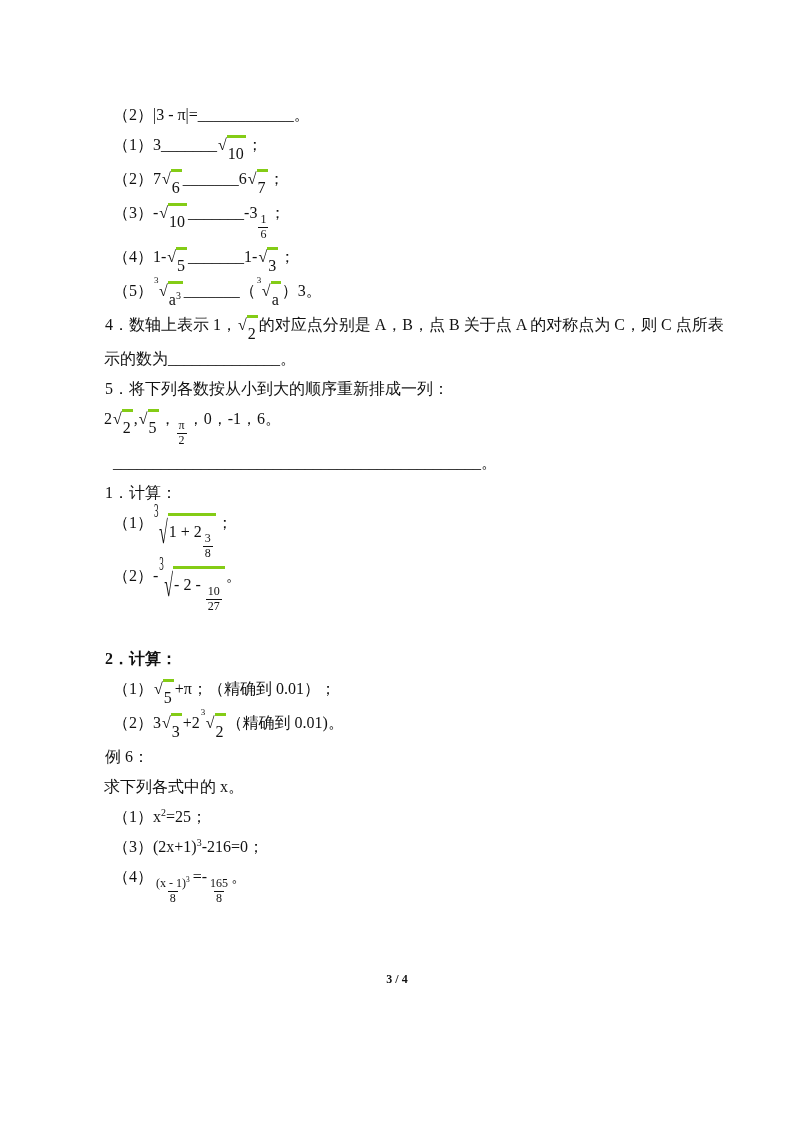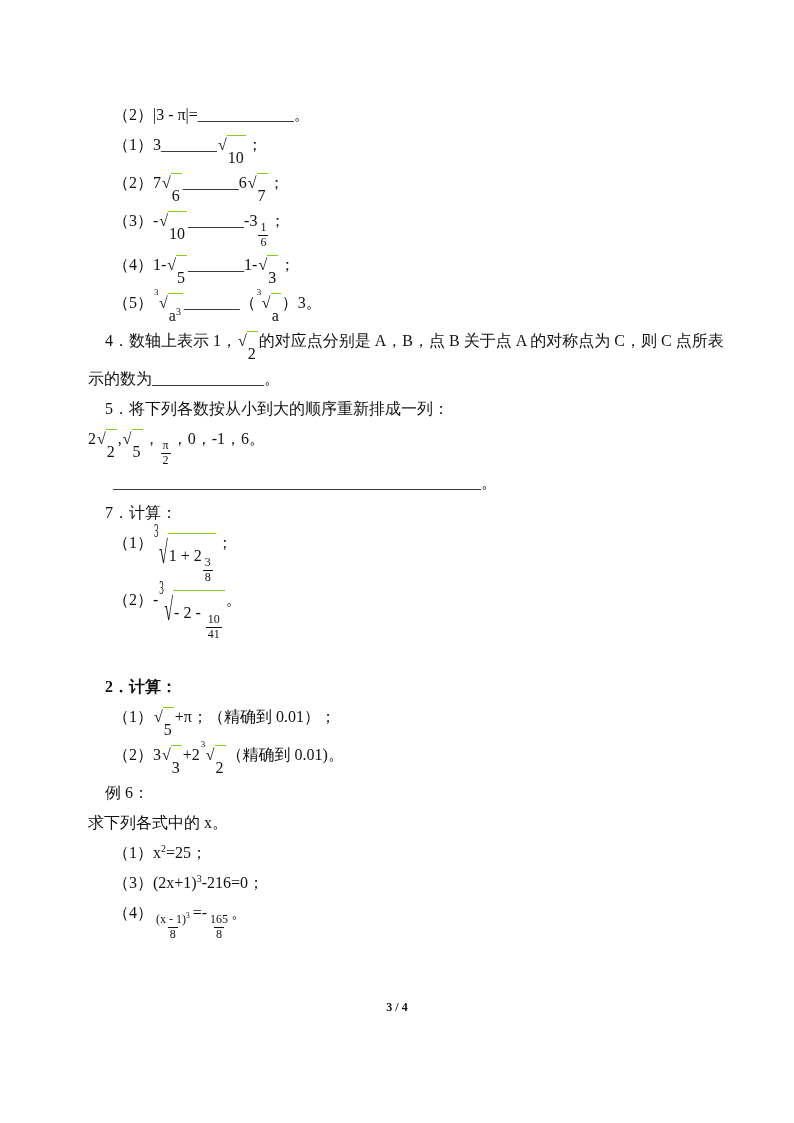--- a/index.html
+++ b/index.html
@@ -6,21 +6,21 @@
   .page{
     position:relative;
     width:794px;height:1123px;
     background:#ffffff;
     font-family:"Liberation Serif","DejaVu Serif",serif;
     font-size:16px;color:#111;
     overflow:hidden;
   }
   .doc{position:absolute;left:88px;top:100px;width:660px;}
   .line{line-height:30px;min-height:30px;white-space:nowrap;}
-  .indent-flush{margin-left:0;font-family:Liberation Serif, serif;}
+  .indent-flush{margin-left:16px;font-family:Liberation Serif, serif;}
   .indent-item{margin-left:17px;}
   .indent-sub{margin-left:25px;}
   .indent-heading{margin-left:-26px;}
   .gap-xlarge{margin-top:30px;font-weight:bold;}
   .gap-medium{margin-top:0;}
 
   sup{font-size:0.62em;line-height:0;}
 
   
   .frac{
@@ -29,24 +29,24 @@
     margin:0 1px;
   }
   .frac .num,.frac .den{padding:0 2px;}
   .frac .den{border-top:1px solid #111;}
 
   
   .sqrt{display:inline-flex;align-items:flex-start;white-space:nowrap;line-height:1.25;margin:0 1px;}
   .sqrt.hasdeg{margin-left:6px;}
   .rad{position:relative;display:inline-block;}
   .rad .deg{position:absolute;top:-5px;left:-5px;font-size:9px;line-height:1;}
-  .cnt{border-top:1px solid #84cc16;padding:12px 2px 0 1px;}
+  .cnt{border-top:3px solid #84cc16;padding:6px 2px 0 1px;}
 
   .footer{
-    position:absolute;left:0;top:1000px;width:794px;
+    position:absolute;left:0;top:972px;width:794px;
     text-align:center;font-size:12px;font-weight:bold;color:#111;
   }
 </style>
 </head>
 <body>
 
 <div class="page">
   <div class="doc" id="doc-body">
       <div class="line indent-sub">（2）|3 - π|=____________。</div>
       <div class="line indent-sub">（1）3_______<span class="sqrt">
@@ -91,33 +91,33 @@
           <span class="rad">√</span>
           <span class="cnt">2</span>
         </span>,<span class="sqrt">
           <span class="rad">√</span>
           <span class="cnt">5</span>
         </span>，<span class="frac">
           <span class="num">π</span>
           <span class="den">2</span>
         </span>，0，-1，6。</div>
       <div class="line indent-sub">______________________________________________。</div>
-      <div class="line indent-item">7．计算：</div>
+      <div class="line indent-item">1．计算：</div>
       <div class="line indent-sub">（1）<span class="sqrt hasdeg">
           <span class="rad" style="transform: scaleY(2); transform-origin: center top;"><span class="deg">3</span>√</span>
           <span class="cnt">1 + 2<span class="frac">
               <span class="num">3</span>
               <span class="den">8</span>
             </span></span>
         </span>；</div>
       <div class="line indent-sub">（2）-<span class="sqrt hasdeg">
           <span class="rad" style="transform: scaleY(2); transform-origin: center top;"><span class="deg">3</span>√</span>
           <span class="cnt">- 2 - <span class="frac">
               <span class="num">10</span>
-              <span class="den">41</span>
+              <span class="den">27</span>
             </span></span>
         </span>。</div>
       <div class="line indent-item gap-xlarge">2．计算：</div>
       <div class="line indent-sub">（1）<span class="sqrt">
           <span class="rad">√</span>
           <span class="cnt">5</span>
         </span>+π；（精确到 0.01）；</div>
       <div class="line indent-sub">（2）3<span class="sqrt">
           <span class="rad">√</span>
           <span class="cnt">3</span>

